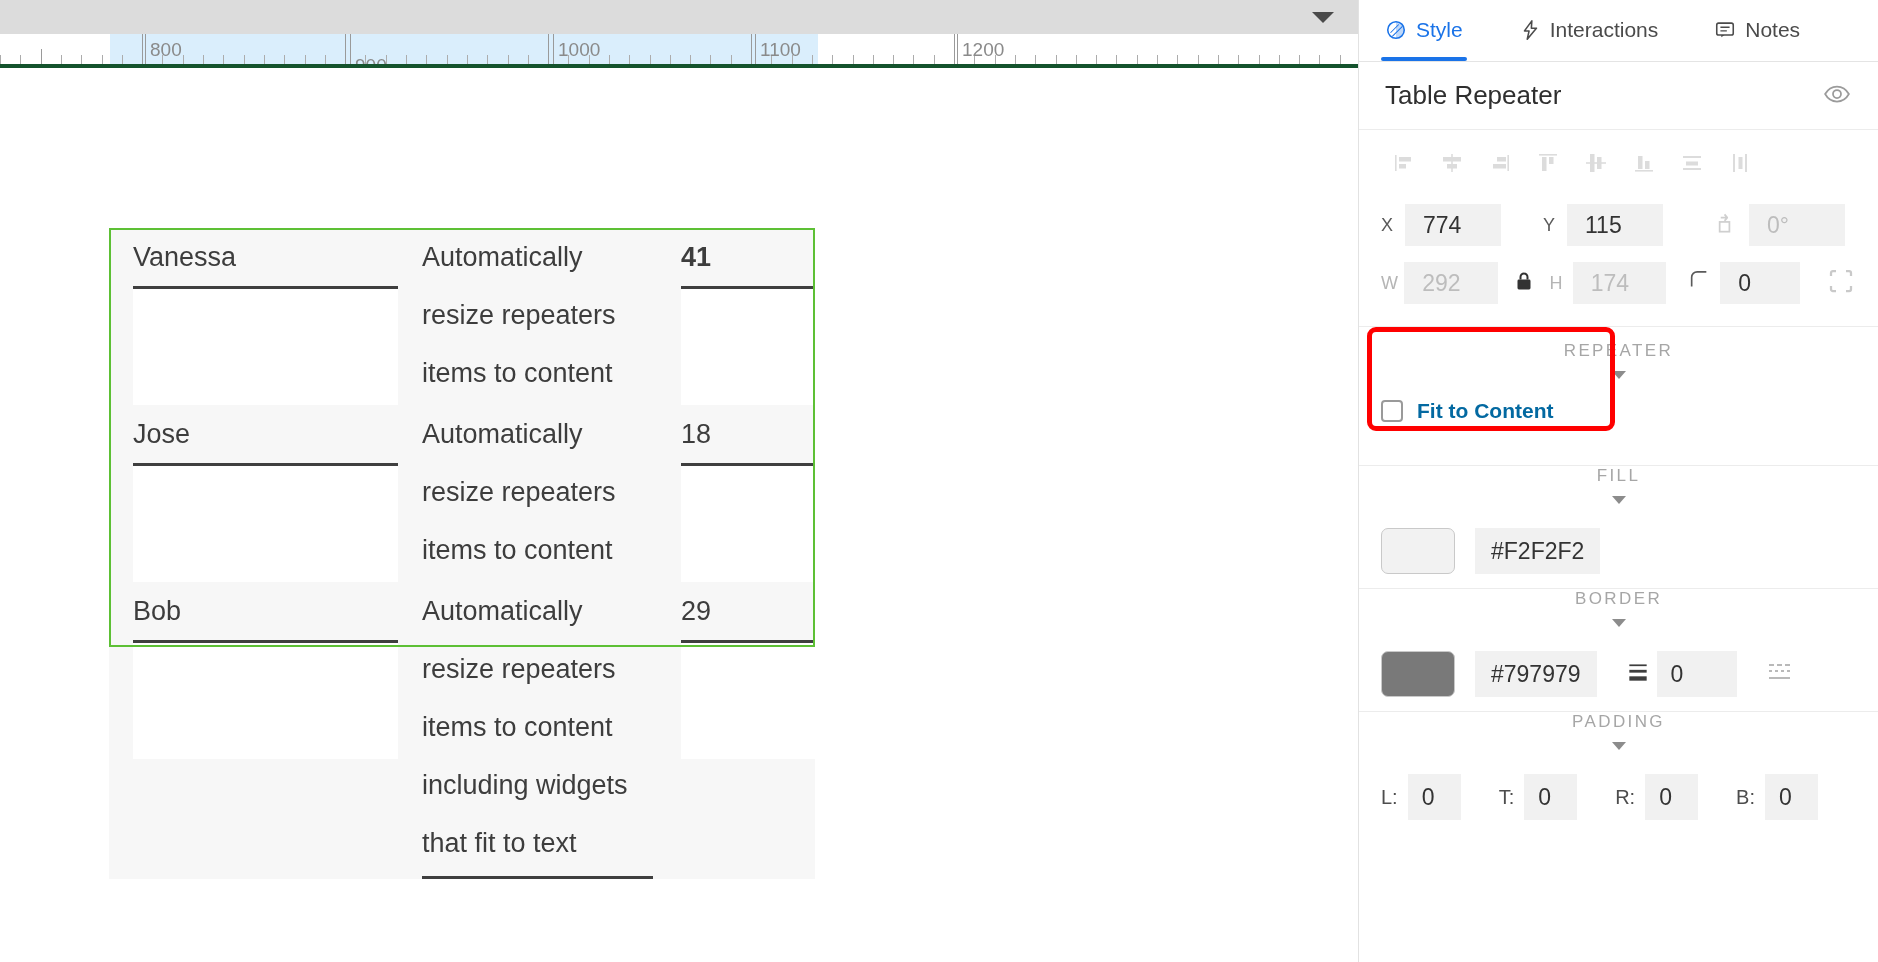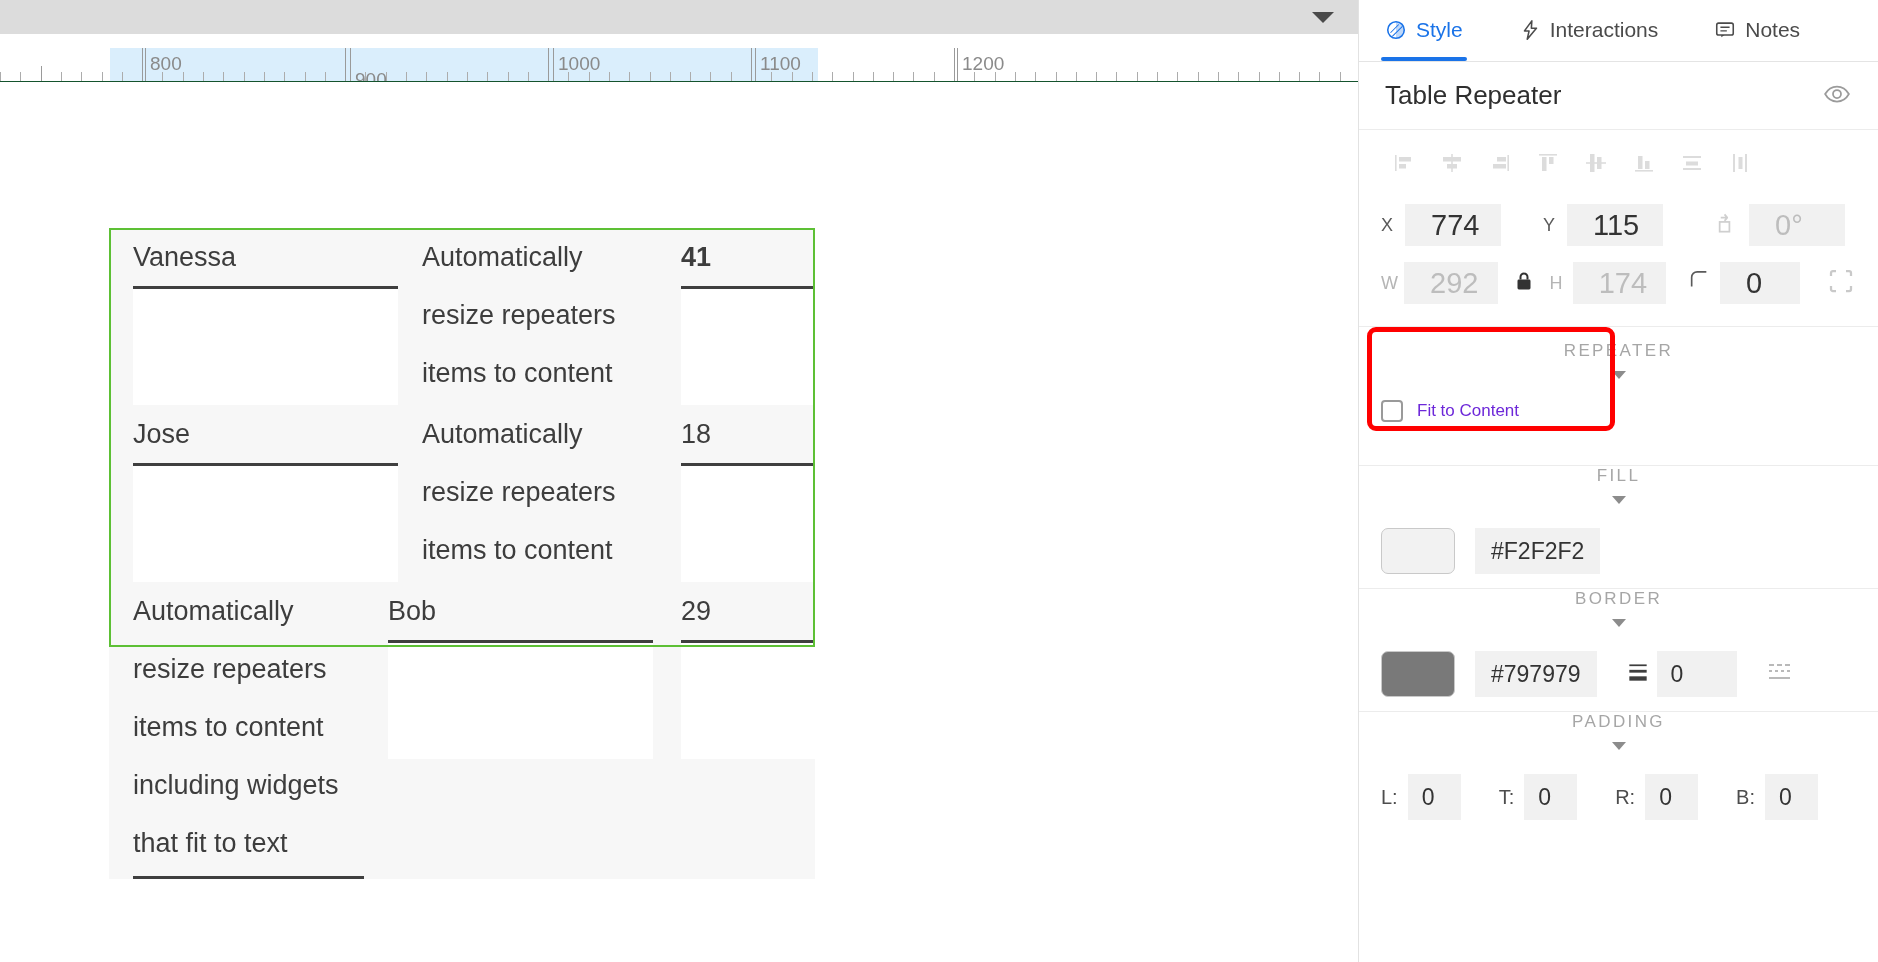--- a/index.html
+++ b/index.html
@@ -30,24 +30,24 @@
   #canvas-topbar-caret {
     position: absolute; right: 24px; top: 12px;
     width: 0; height: 0;
     border-left: 11px solid transparent;
     border-right: 11px solid transparent;
     border-top: 11px solid #4a4a4a;
   }
 
   
   #ruler {
-    position: absolute; left: 0; top: 48px;
+    position: absolute; left: 0; top: 34px;
     width: 1358px; height: 34px;
     background: #ffffff;
-    border-bottom: 1px solid #14532d;
+    border-bottom: 4px solid #14532d;
     overflow: hidden;
   }
   #ruler-highlight {
     position: absolute; top: 0; height: 34px;
     background: #daeefc;
   }
   .ruler-major {
     position: absolute; top: 0; width: 1px; height: 34px;
     background: #9a9a9a;
   }
@@ -170,22 +170,22 @@
   .geo-label {
     font-size: 18px; color: #5a5a5a;
     width: 24px;
     font-family: "Liberation Sans", sans-serif;
   }
   .geo-label.dim { color: #b5b5b5; }
   .geo-input {
     height: 42px; width: 96px;
     background: #f1f1f1;
     display: flex; align-items: center;
-    padding-left: 26px;
-    font-size: 29px; color: #333;
+    padding-left: 18px;
+    font-size: 23px; color: #333;
     border: none; outline: none;
     font-family: "Liberation Sans", sans-serif;
   }
   .geo-input.dim { color: #bdbdbd; }
   .gap-a { width: 42px; }
   .gap-b { width: 26px; }
 
   
   .section { padding: 0 22px; }
   .section-head {
@@ -227,22 +227,23 @@
     height: 44px;
   }
   .checkbox {
     width: 22px; height: 22px;
     border: 2px solid #9a9a9a;
     border-radius: 4px;
     background: #fff;
     cursor: pointer;
   }
   .checkrow-label {
-    font-size: 17px; color: #6d28d9;
-    font-family: "Liberation Sans", sans-serif;
+    font-size: 21px; color: #0369a1;
+    font-family: "Liberation Sans", sans-serif;
+    font-weight: bold;
   }
 
   
   .swatch-row {
     display: flex; align-items: center;
     height: 74px;
   }
   .swatch {
     width: 74px; height: 46px;
     border: 1px solid #c9c9c9;
@@ -411,28 +412,28 @@
             <div class="cell cell-desc">
               <div style="line-height: 58px; width: 232px;">Automatically resize repeaters items to content</div>
             </div>
             <div class="cell cell-value">
               <div style="height: 58px; line-height: 58px;">18</div>
               <div class="underline"></div>
               <div class="band-pad" style="height: 116px;"></div>
             </div>
           </div>
           <div class="rep-row">
-            <div class="cell cell-desc">
-              <div style="line-height: 58px; width: 232px;">Automatically resize repeaters items to content including widgets that fit to text</div>
-              <div class="underline" style="margin-top: 4px;"></div>
-            </div>
             <div class="cell cell-name">
               <div style="height: 58px; line-height: 58px;">Bob</div>
               <div class="underline"></div>
               <div class="band-pad" style="height: 116px;"></div>
+            </div>
+            <div class="cell cell-desc">
+              <div style="line-height: 58px; width: 232px;">Automatically resize repeaters items to content including widgets that fit to text</div>
+              <div class="underline" style="margin-top: 4px;"></div>
             </div>
             <div class="cell cell-value">
               <div style="height: 58px; line-height: 58px;">29</div>
               <div class="underline"></div>
               <div class="band-pad" style="height: 116px;"></div>
             </div>
           </div>
         </div>
     </div>
 

